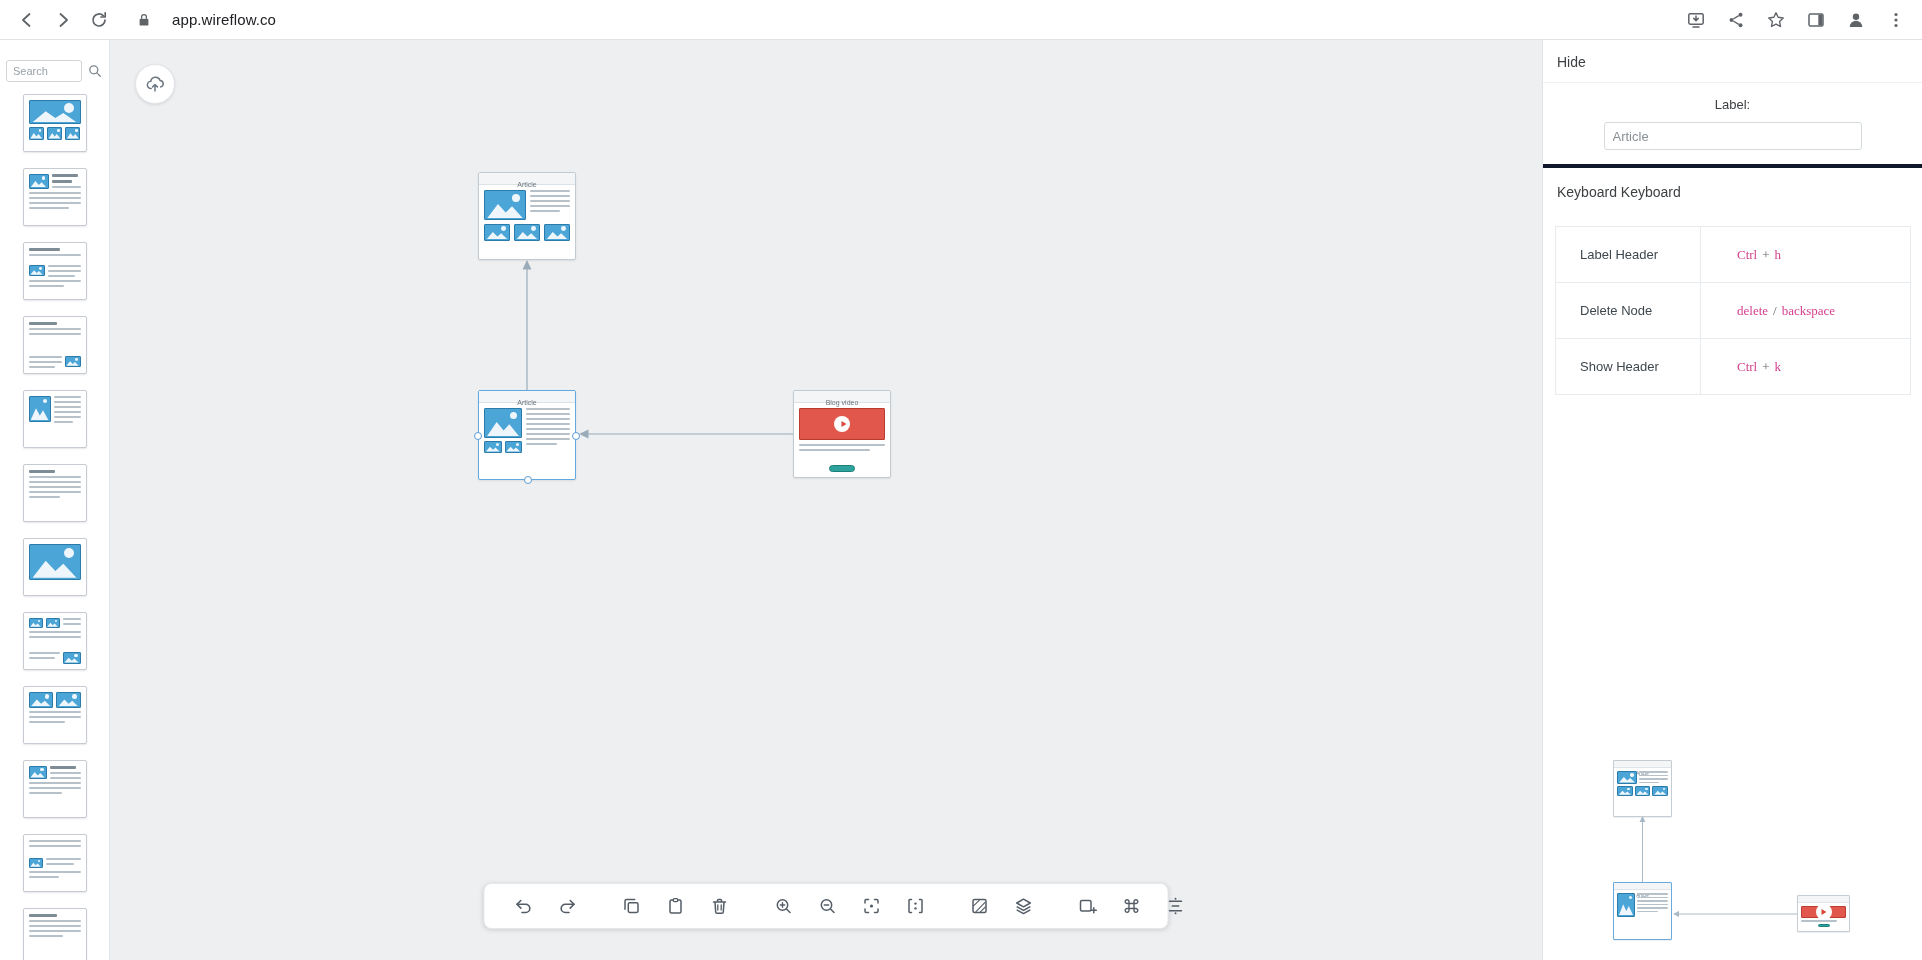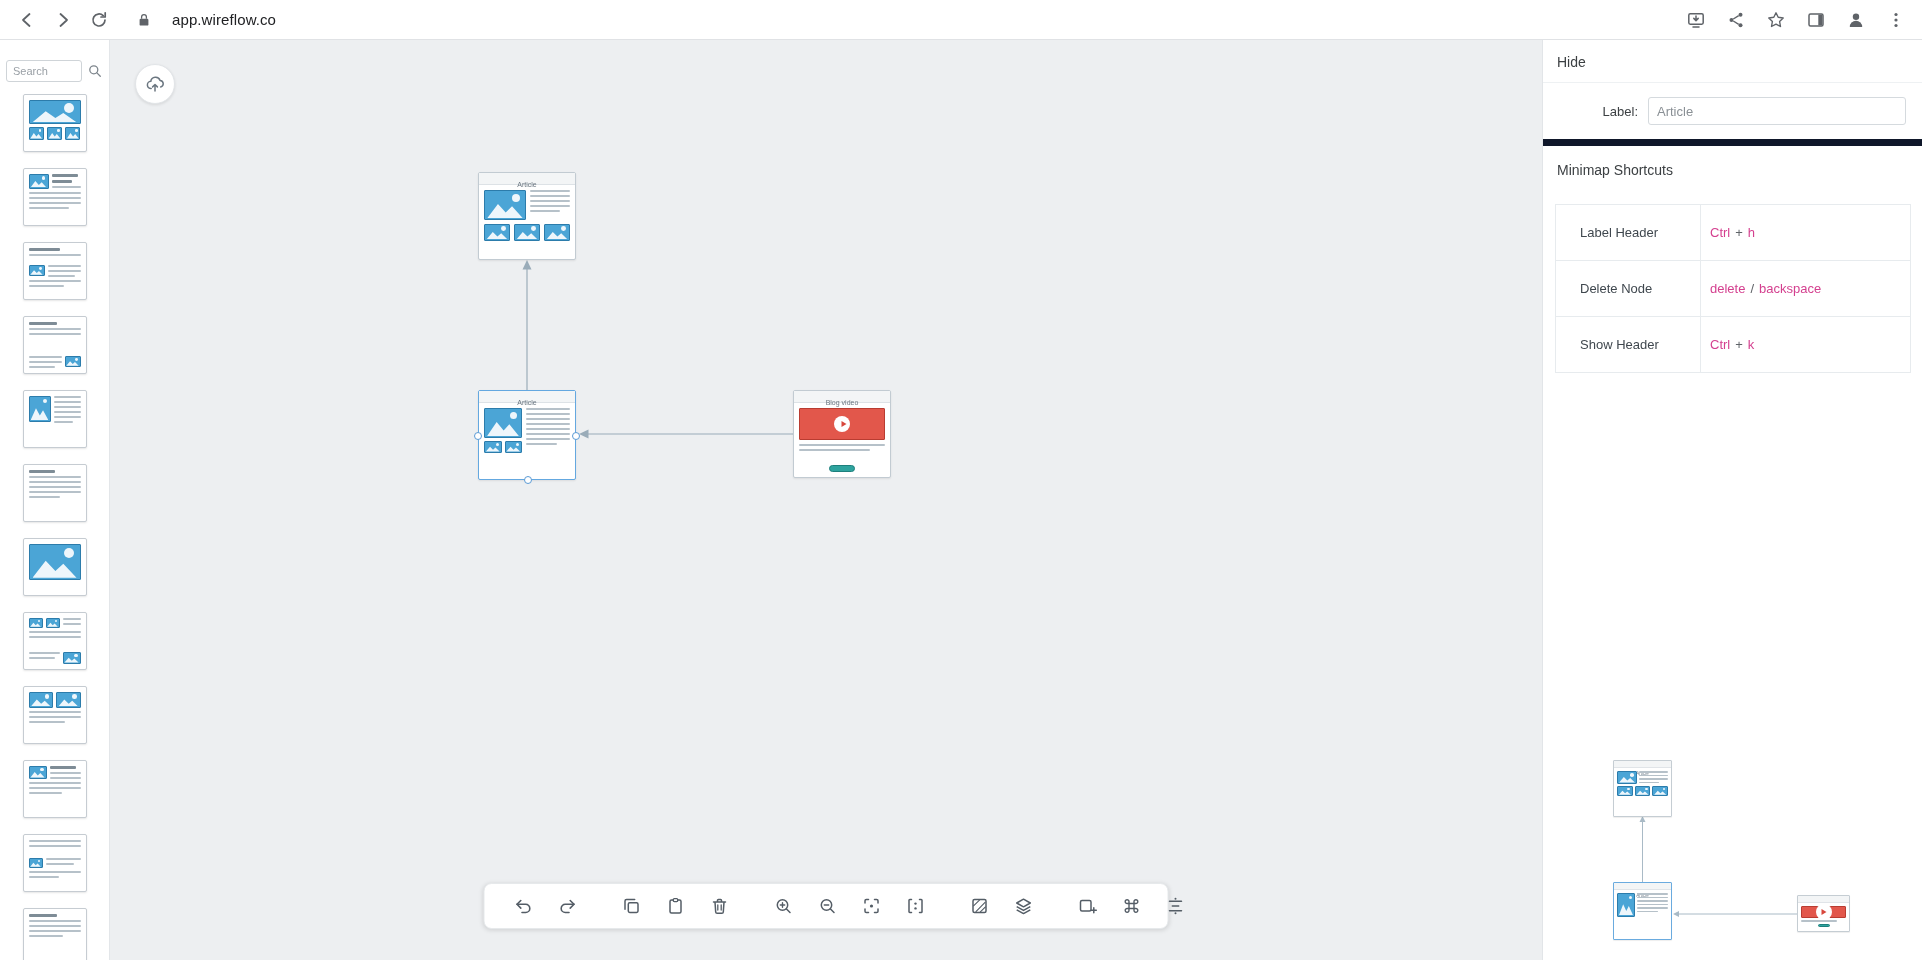--- a/index.html
+++ b/index.html
@@ -54,28 +54,28 @@
   .handle { position:absolute; width:8px; height:8px; border-radius:50%; background:#fff; border:1px solid #5b9bd5; cursor:crosshair; }
 
   
   .flow-toolbar { position:absolute; left:50%; bottom:31px; transform:translateX(-50%); width:685px; height:46px; background:#fff; border:1px solid #e6e9eb; border-radius:8px; box-shadow:0 1px 5px rgba(0,0,0,.14); display:flex; align-items:center; padding:0 22px; gap:30px; }
   .tb-group { display:flex; align-items:center; gap:10px; }
   .tb-btn { width:34px; height:34px; border:none; background:transparent; border-radius:4px; display:grid; place-items:center; color:#545d66; cursor:pointer; }
 
   
   .panel { width:380px; flex:none; background:#fff; border-left:1px solid #e2e5e8; display:flex; flex-direction:column; overflow:hidden; }
   .panel-title { padding:14px 14px 12px; font-size:14px; color:#3c4043; border-bottom:1px solid #eef1f3; }
-  .label-row { display:flex; align-items:center; justify-content:flex-end; gap:10px; padding:14px 16px; border-bottom:7px solid #0f172a; }
+  .label-row { display:flex; align-items:center; justify-content:flex-end; gap:10px; padding:14px 16px; border-bottom:4px solid #0f172a;flex-direction:column; }
   .label-caption { font-size:13px; color:#3c4043; }
   .label-input { width:258px; height:28px; border:1px solid #d5dade; border-radius:3px; padding:0 8px; font-size:13px; color:#8a9095; outline:none; font-family:"Liberation Sans",sans-serif; }
   .section-title { padding:16px 14px 12px; font-size:14px; color:#3c4043; }
   .sc-table { margin:14px 12px 0; border-collapse:collapse; width:356px; }
   .sc-table td { border:1px solid #e7ebee; height:56px; font-size:13px; }
   .sc-action { color:#3f474e; padding-left:24px; width:145px; }
-  .sc-keys { padding-left:9px; font-family:Liberation Sans, sans-serif; font-size:12.5px; }
+  .sc-keys { padding-left:36px; font-family:Liberation Serif, serif; font-size:12.5px; }
   .key { color:#d4408f; }
   .sep { color:#5f6368; margin:0 5px; }
 
   .minimap-section { margin-top:auto; }
   .minimap-title { border-top:1px solid #e4e7ea; border-bottom:1px solid #eef1f3; padding:10px 14px; font-size:14px; color:#3c4043; }
   .minimap-area { position:relative; height:222px; }
   .mini { position:absolute; background:#fff; border:1px solid #c5cdd3; border-radius:1px; display:flex; flex-direction:column; box-shadow:0 1px 1px rgba(0,0,0,.07); }
   .mini.selected { border-color:#6aabdf; }
   .mini-head { height:7px; background:#f3f5f6; border-bottom:1px solid #e0e4e8; text-align:center; flex:none; }
   .mini-label { font-size:4.5px; line-height:6px; color:#7a8692; }
@@ -529,21 +529,21 @@
   </main>
 
   <aside class="panel">
     <div class="panel-title">Hide</div>
 
     <div class="label-row">
       <span class="label-caption">Label:</span>
       <input class="label-input" value="Article" style="">
     </div>
 
-    <div class="section-title">Minimap Shortcuts</div>
+    <div class="section-title">Keyboard Keyboard</div>
 
     <table class="sc-table">
       <tbody>
         <tr>
           <td class="sc-action">Label Header</td>
           <td class="sc-keys"><span class="key">Ctrl</span><span class="sep">+</span><span class="key">h</span></td>
         </tr>
         <tr>
           <td class="sc-action">Delete Node</td>
           <td class="sc-keys"><span class="key">delete</span><span class="sep">/</span><span class="key">backspace</span></td>

